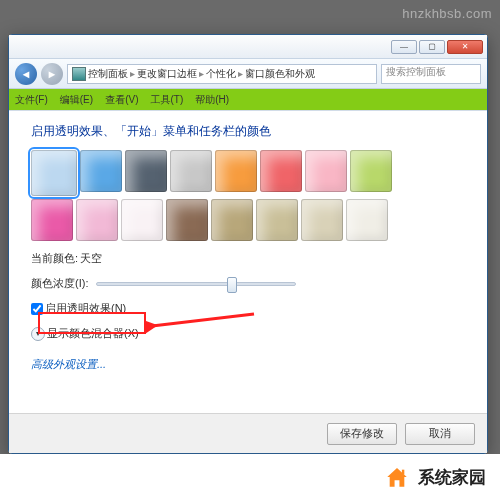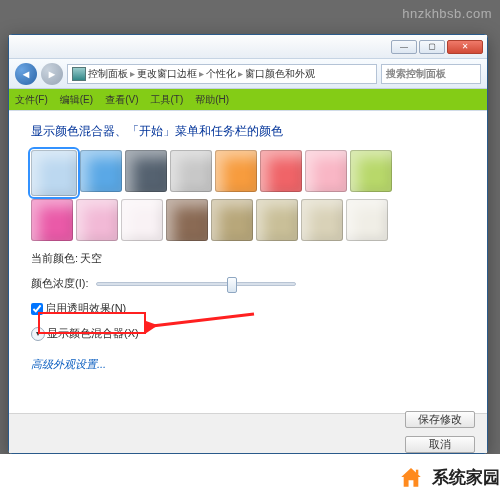--- a/index.html
+++ b/index.html
@@ -6,40 +6,40 @@
 body { width: 500px; height: 500px; background: #6a6a6a; position: relative; overflow: hidden; }
 .window { position: absolute; top: 34px; left: 8px; width: 480px; height: 420px; background: #f4f4f4; border: 1px solid #2a5a8a; border-radius: 4px; box-shadow: 0 4px 18px rgba(0,0,0,0.35); display: flex; flex-direction: column; }
 .titlebar { height: 24px; background: linear-gradient(#fdfdfd,#e8eef5); border-bottom: 1px solid #c6d4e4; display: flex; align-items: center; justify-content: flex-end; padding-right: 4px; }
 .winbtn { width: 26px; height: 14px; margin-left: 2px; border: 1px solid #9aaac0; background: linear-gradient(#f6f9fc,#dde7f2); border-radius: 2px; display: flex; align-items:center; justify-content:center; font-size: 8px; color: #333; cursor:pointer; }
 .winbtn.close { background: linear-gradient(#ef7a6a,#d14a36); color:#fff; border-color:#b0402e; width: 36px; }
 .navbar { height: 30px; background: linear-gradient(#f8fbfe,#e4edf7); border-bottom: 1px solid #c2d0e0; display: flex; align-items: center; padding: 0 6px; gap:4px; }
 .navcircle { width: 22px; height: 22px; border-radius: 50%; background: radial-gradient(circle at 30% 30%, #6aa4e2, #2a65a8); display:flex; align-items:center; justify-content:center; color:#fff; font-size:11px; cursor:pointer; }
 .navcircle.fwd { background: radial-gradient(circle at 30% 30%, #c8d2dd, #98a5b5); }
 .breadcrumb { flex:1; height:20px; background:#fff; border:1px solid #b4c3d6; display:flex; align-items:center; padding:0 4px; font-size:10px; color:#333; gap:2px; overflow:hidden;text-align:center; }
 .bc-sep { color:#888; }
-.searchbox { width: 100px; height:20px; background:#fff; border:1px solid #b4c3d6; display:flex; align-items:center; padding:0 4px; font-size:10px; color:#888;font-weight:bold; }
+.searchbox { width: 100px; height:20px; background:#fff; border:1px solid #b4c3d6; display:flex; align-items:flex-start; padding:0 4px; font-size:10px; color:#888; }
 .menubar { height: 22px; background:#84cc16; border-bottom:1px solid #d2dce8; display:flex; align-items:center; padding:0 6px; gap:12px; font-size:10px; color:#333; }
 .content { flex:1; background:#fff; padding: 12px 22px; overflow:hidden; display:flex; flex-direction:column; }
 .heading { font-size: 12px; color:#003399; margin-bottom: 10px; }
 .swatches { display:flex; flex-wrap:wrap; gap:3px; width: 380px; margin-bottom:10px; }
 .swatch { width: 42px; height: 42px; border-radius: 3px; position:relative; cursor:pointer; box-shadow: inset 0 0 0 1px rgba(0,0,0,0.18), inset 8px 8px 14px rgba(255,255,255,0.5), inset -4px -4px 10px rgba(0,0,0,0.08); }
 .swatch.selected { outline: 2px solid #3292ff; outline-offset: 1px; width:46px; height:46px; }
 .row { display:flex; align-items:center; gap:2px; font-size:11px; color:#333; margin-bottom:10px; }
 .slider-track { width: 200px; height: 4px; background:#d8e0ea; border:1px solid #b8c4d4; border-radius:2px; position:relative; margin-left:6px; }
 .slider-thumb { position:absolute; top:-6px; left:130px; width:10px; height:16px; background:linear-gradient(#fbfdff,#d9e5f0); border:1px solid #8fa7c2; border-radius:2px; cursor:pointer; }
 .chev { display:inline-flex; width:14px; height:14px; border:1px solid #9ab; border-radius:50%; align-items:center; justify-content:center; font-size:8px; background:#f0f5fa; }
 .link { font-size:11px; color:#0a5ec0; cursor:pointer; }
-.footer { height: 40px; background:#f0f0f0; border-top:1px solid #d4d4d4; display:flex; align-items:flex-end; justify-content:flex-end; padding:0 12px; gap:8px;flex-direction:column; }
+.footer { height: 40px; background:#f0f0f0; border-top:1px solid #d4d4d4; display:flex; align-items:center; justify-content:flex-end; padding:0 12px; gap:8px; }
 .btn { min-width: 70px; height:22px; background:linear-gradient(#fdfdfd,#e6e6e6); border:1px solid #a9a9a9; border-radius:2px; font-size:11px; color:#333; cursor:pointer; }
 
 .annotation-box { position:absolute; top:312px; left:38px; width:108px; height:22px; border:2px solid #ff2020; pointer-events:none; z-index:5; }
 .arrow { position:absolute; top:310px; left:146px; width:110px; height:40px; pointer-events:none; z-index:5; }
 
 .watermark { position:absolute; top:6px; right:8px; font-size:13px; color:rgba(255,255,255,0.45); letter-spacing:0.5px; }
-.logo-bar { position:absolute; bottom:0; left:0; right:0; height:46px; background:#fff; display:flex; align-items:center; justify-content:flex-end; gap:8px; }
+.logo-bar { position:absolute; bottom:0; left:0; right:0; height:46px; background:#fff; display:flex; align-items:center; justify-content:flex-end; padding-right:14px; gap:8px; }
 .house { width:26px; height:26px; position:relative; }
 .house svg { width:100%; height:100%; }
 .logo-text { font-size:17px; font-weight:bold; color:#222; }
 .cb { width:12px; height:12px; }
 .cpicon { width:14px; height:14px; background:linear-gradient(#9cc,#388); border:1px solid #577; }
 </style>
 </head>
 <body>
 
 <div class="watermark">hnzkhbsb.com</div>
@@ -71,21 +71,21 @@
 
   <div class="menubar">
     <span>文件(F)</span>
     <span>编辑(E)</span>
     <span>查看(V)</span>
     <span>工具(T)</span>
     <span>帮助(H)</span>
   </div>
 
   <div class="content">
-    <div class="heading">显示颜色混合器、「开始」菜单和任务栏的颜色</div>
+    <div class="heading">启用透明效果、「开始」菜单和任务栏的颜色</div>
     <div class="swatches" id="swatchGrid">
         <div class="swatch selected" style="background: rgb(188, 216, 240);"></div>
         <div class="swatch" style="background: rgb(90, 168, 230);"></div>
         <div class="swatch" style="background: rgb(85, 98, 112);"></div>
         <div class="swatch" style="background: rgb(200, 200, 200);"></div>
         <div class="swatch" style="background: rgb(247, 156, 62);"></div>
         <div class="swatch" style="background: rgb(240, 100, 104);"></div>
         <div class="swatch" style="background: rgb(249, 182, 197);"></div>
         <div class="swatch" style="background: rgb(184, 216, 106);"></div>
         <div class="swatch" style="background: rgb(234, 90, 168);"></div>

